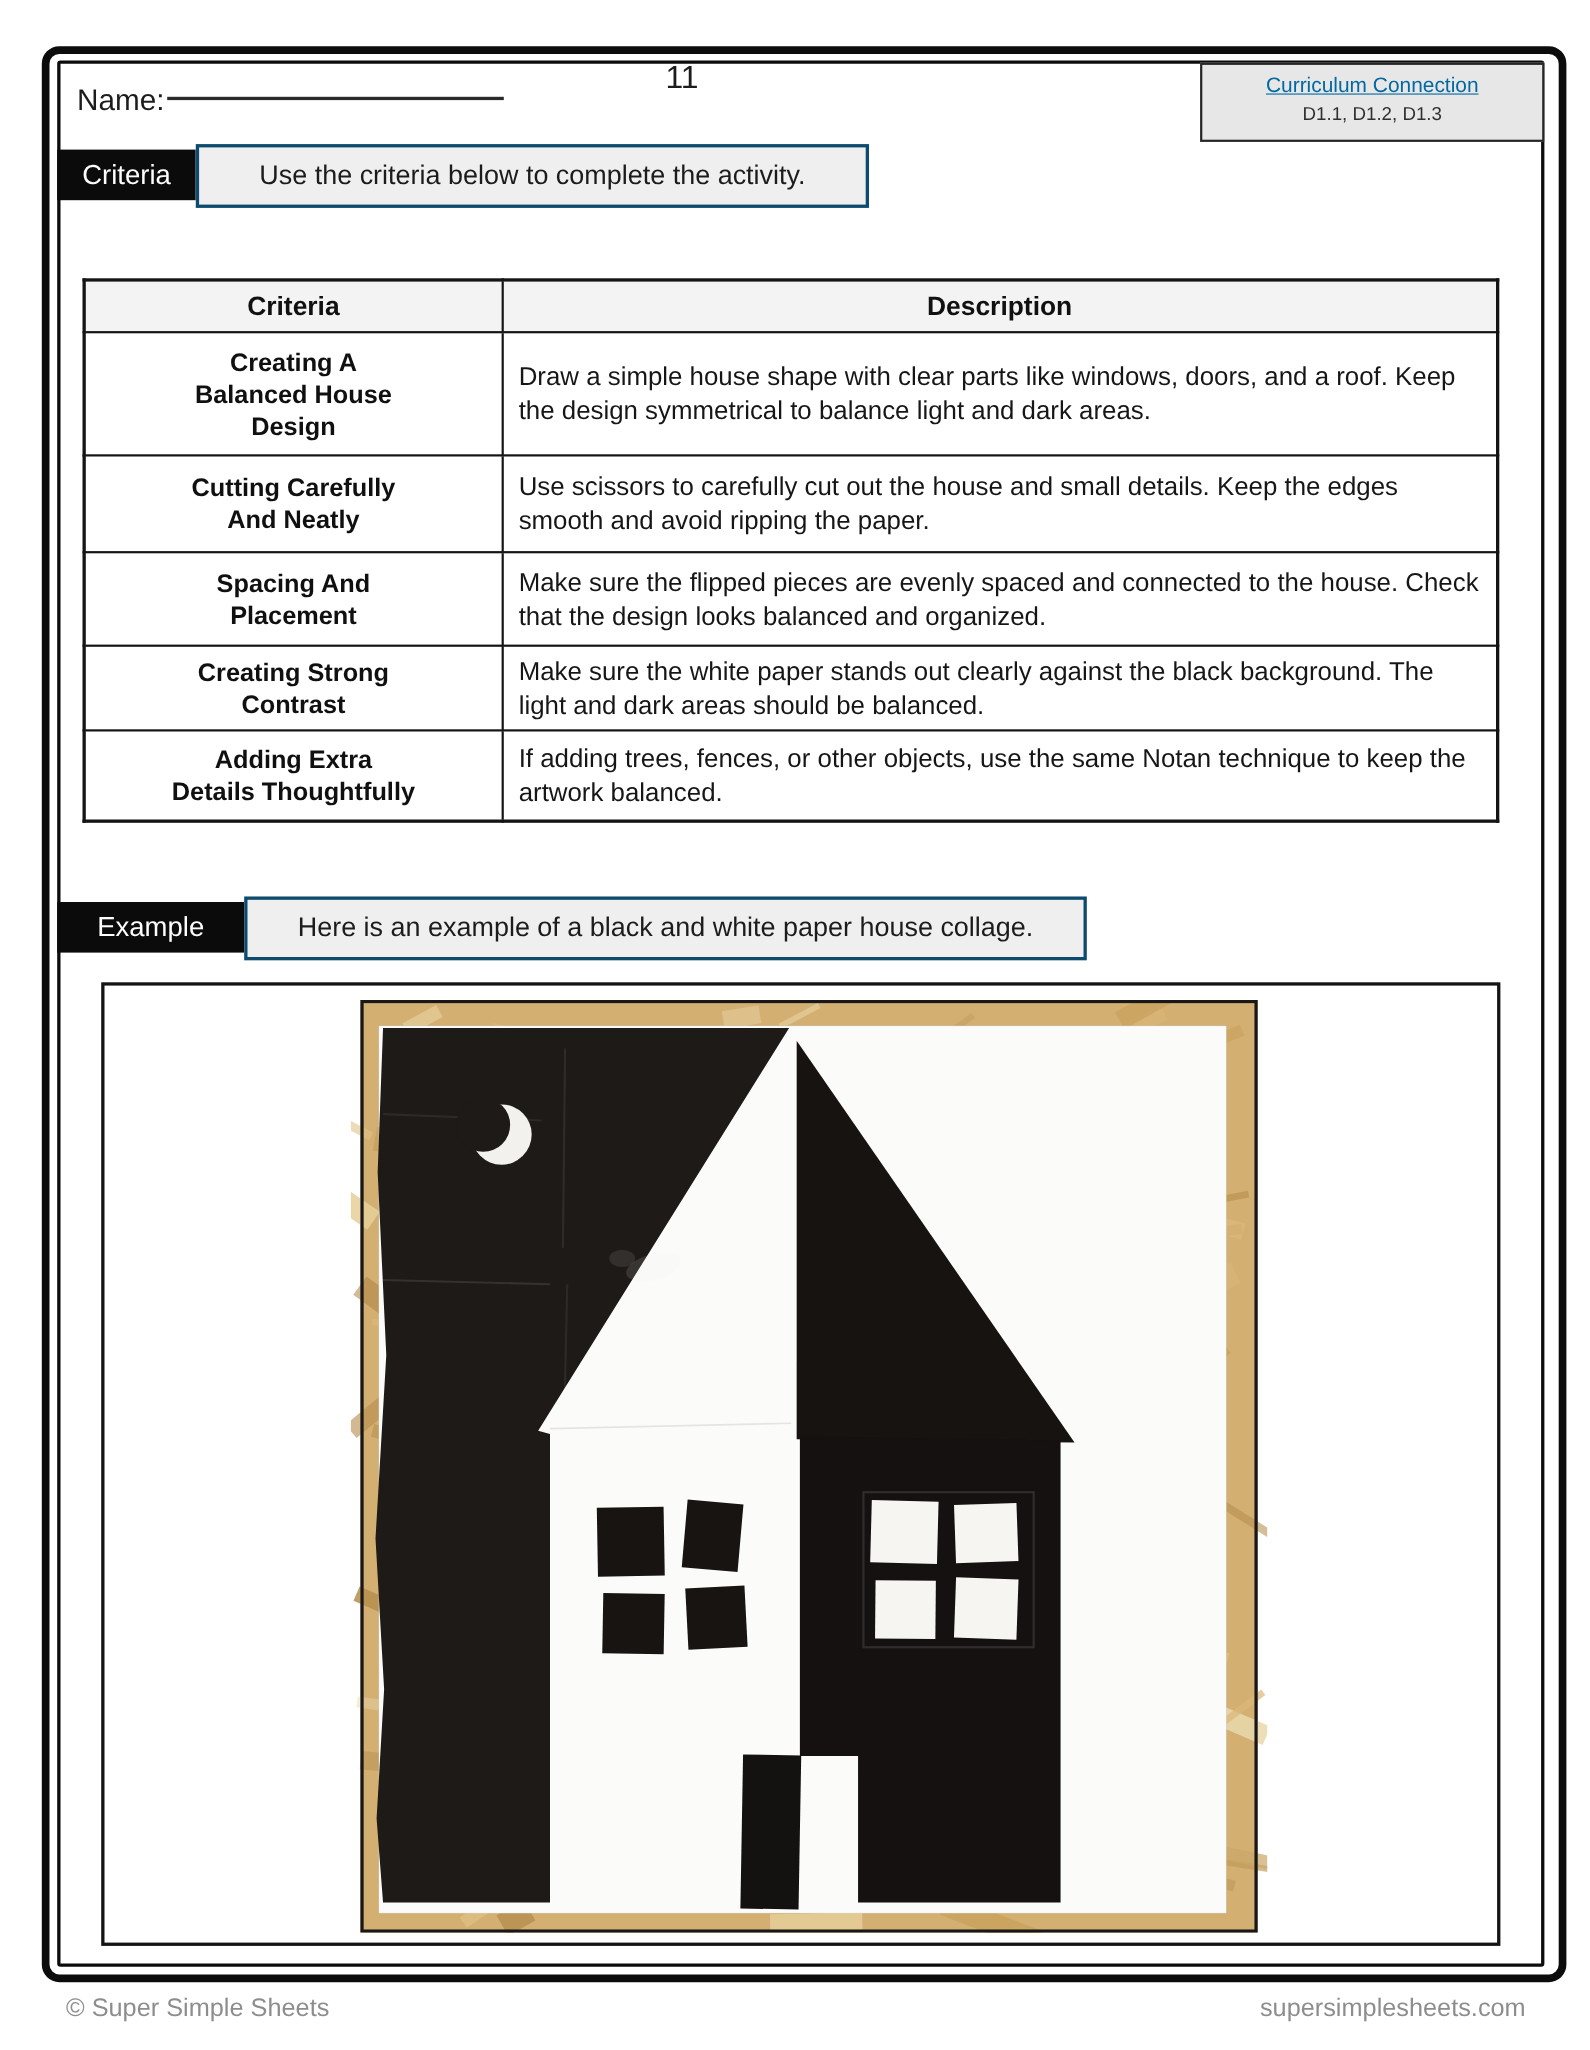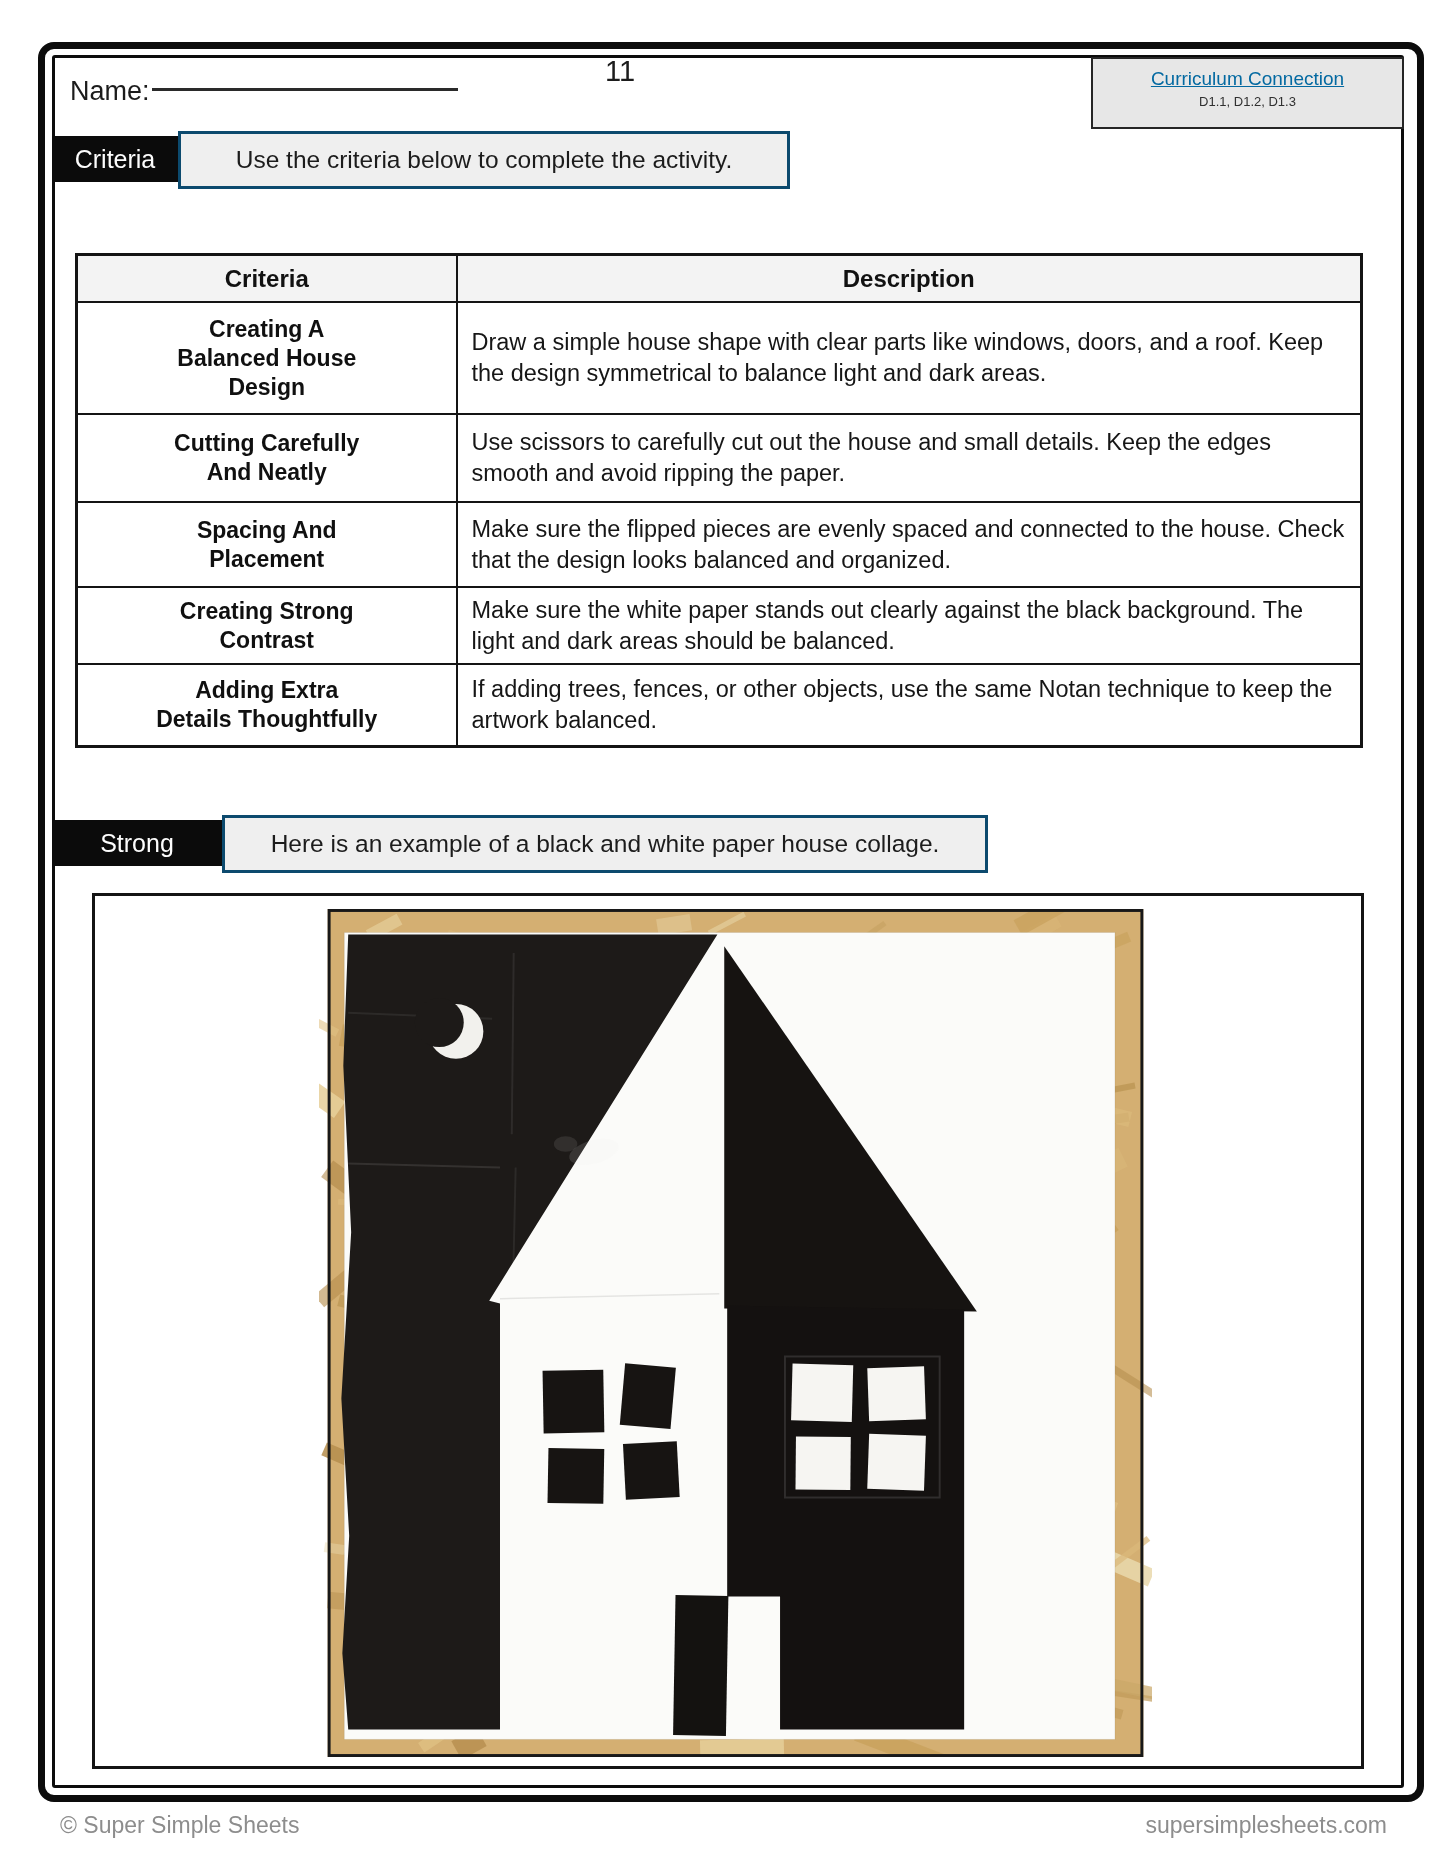--- a/index.html
+++ b/index.html
@@ -8,21 +8,21 @@
   
   .outer-frame{position:absolute;left:38px;top:42px;width:1372px;height:1746px;border:7px solid #0c0c0c;border-radius:16px;}
   .inner-frame{position:absolute;left:52px;top:55px;width:1346px;height:1727px;border:3px solid #0c0c0c;border-radius:3px;}
 
   
   .name-label{position:absolute;left:70px;top:56px;font-size:27px;color:#1c1c1c;margin-top:20px;}
   .name-line{position:absolute;left:152px;top:60px;width:306px;height:28px;border-bottom:3px solid #2a2a2a;}
   .page-number{position:absolute;left:560px;top:55px;width:120px;text-align:center;font-size:29px;color:#1c1c1c;}
   .curriculum-box{position:absolute;left:1091px;top:57px;width:309px;height:68px;background:#e7e7e7;border:2px solid #262626;text-align:center;}
   .curriculum-title{font-size:19px;color:#0369a1;text-decoration:underline;margin-top:9px;}
-  .curriculum-codes{font-size:13px;color:#303030;margin-top:4px;}
+  .curriculum-codes{font-size:17px;color:#303030;margin-top:4px;}
 
   
   .band-label{position:absolute;background:#0b0b0b;color:#fdfdfd;font-size:25px;display:flex;align-items:center;justify-content:center;}
   .band-caption{position:absolute;background:#efefef;border:3px solid #0c4a6e;font-size:24.5px;color:#1c1c1c;display:flex;align-items:center;justify-content:center;}
   .criteria-label{left:52px;top:136px;width:126px;height:46px;}
   .criteria-caption{left:178px;top:131px;width:606px;height:52px;}
   .example-label{left:52px;top:820px;width:170px;height:46px;}
   .example-caption{left:222px;top:815px;width:760px;height:52px;}
 
   
@@ -95,21 +95,21 @@
         <td class="desc">Make sure the white paper stands out clearly against the black background. The light and dark areas should be balanced.</td>
       </tr>
       <tr class="r5">
         <td class="crit">Adding Extra
 Details Thoughtfully</td>
         <td class="desc">If adding trees, fences, or other objects, use the same Notan technique to keep the artwork balanced.</td>
       </tr>
     </tbody>
 </table>
 
-<div class="band-label example-label">Strong</div>
+<div class="band-label example-label">Example</div>
 <div class="band-caption example-caption">Here is an example of a black and white paper house collage.</div>
 
 <div class="example-box">
   <svg class="photo" viewBox="0 0 833 866" role="img" aria-label="Black and white Notan paper collage of a house on a wood board: left half is black night-sky paper with a white crescent moon and a white house half with black windows and door; right half is white paper with a mirrored black house half with white windows and door.">
 
     <rect x="0" y="0" width="833" height="866" fill="#d4af72"></rect>
     <g id="wood-chips">
         <rect x="742.1" y="595.1" width="64.6" height="14.4" transform="rotate(20.2 774.4 602.3)" fill="#e0c184" opacity="0.69"></rect>
         <rect x="168.5" y="238.9" width="30.1" height="5.9" transform="rotate(39.8 183.6 241.8)" fill="#e0c184" opacity="0.77"></rect>
         <rect x="67.1" y="768.9" width="47.0" height="9.6" transform="rotate(28.0 90.6 773.7)" fill="#ad8444" opacity="0.65"></rect>

